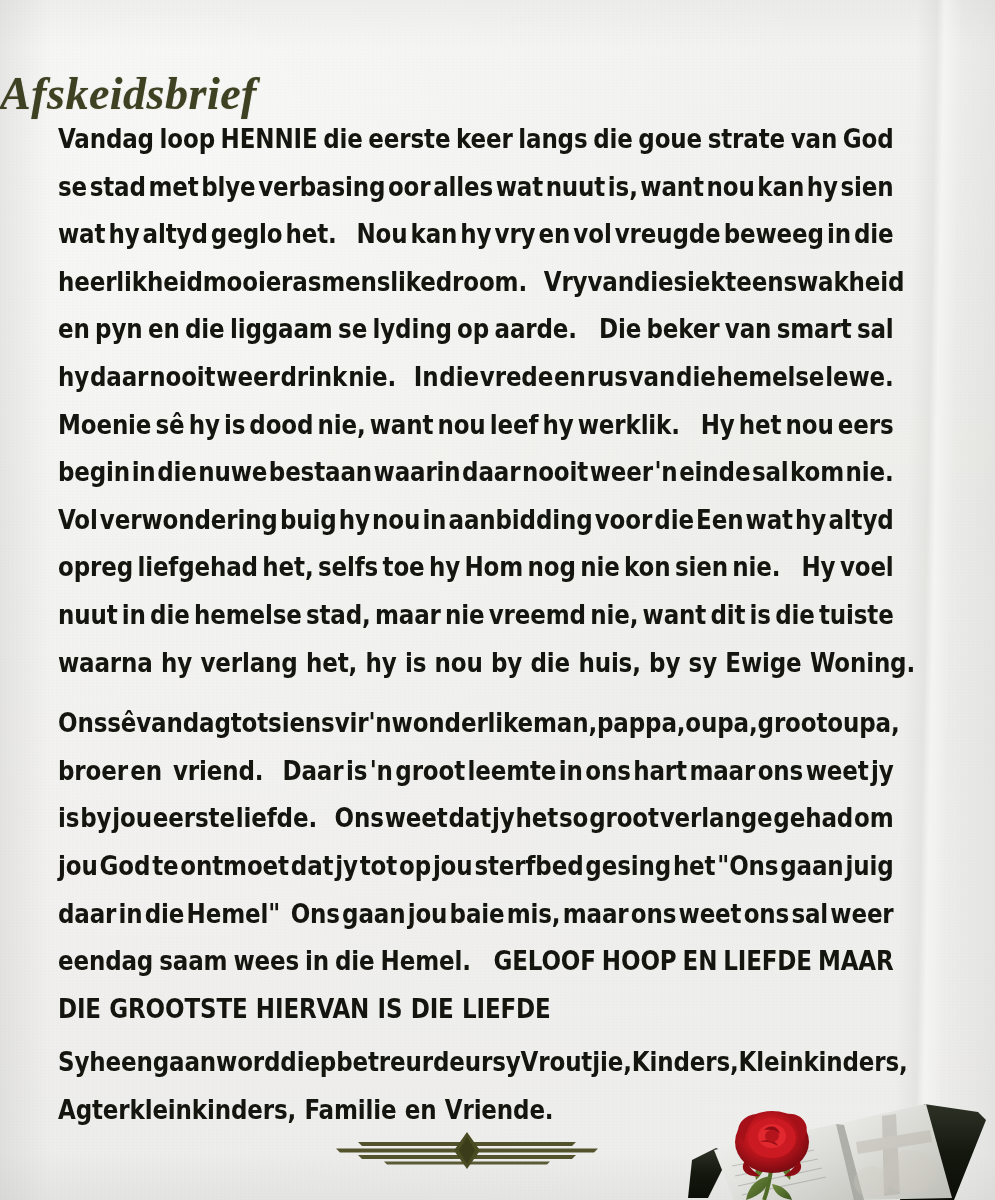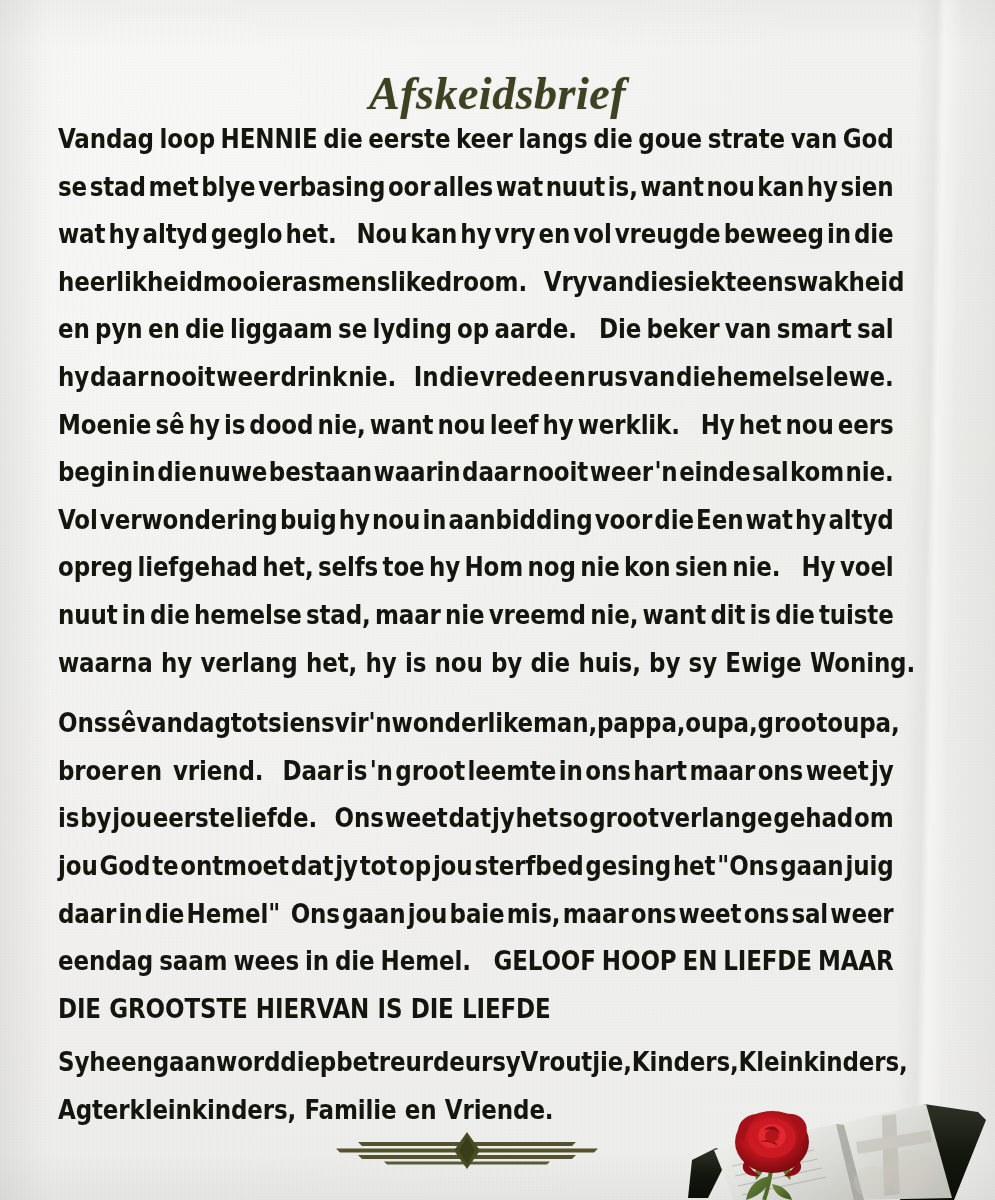--- a/index.html
+++ b/index.html
@@ -52,21 +52,21 @@
     background: linear-gradient(90deg, rgba(255,255,255,0) 0%, rgba(206,206,202,.30) 45%, rgba(248,248,246,.55) 62%, rgba(255,255,255,0) 100%);
     transform: rotate(1.1deg);
   }
 
   
   #title {
     position: absolute;
     top: 36px;
     left: 0;
     width: 995px;
-    text-align: center;
+    text-align: left;
     font-family: "Liberation Serif", "DejaVu Serif", serif;
     font-style: italic;
     font-weight: bold;
     font-size: 46px;
     letter-spacing: .5px;
     color: #3f4123;
     text-shadow: 0 0 1px rgba(63,65,35,.45);
   }
 
   

